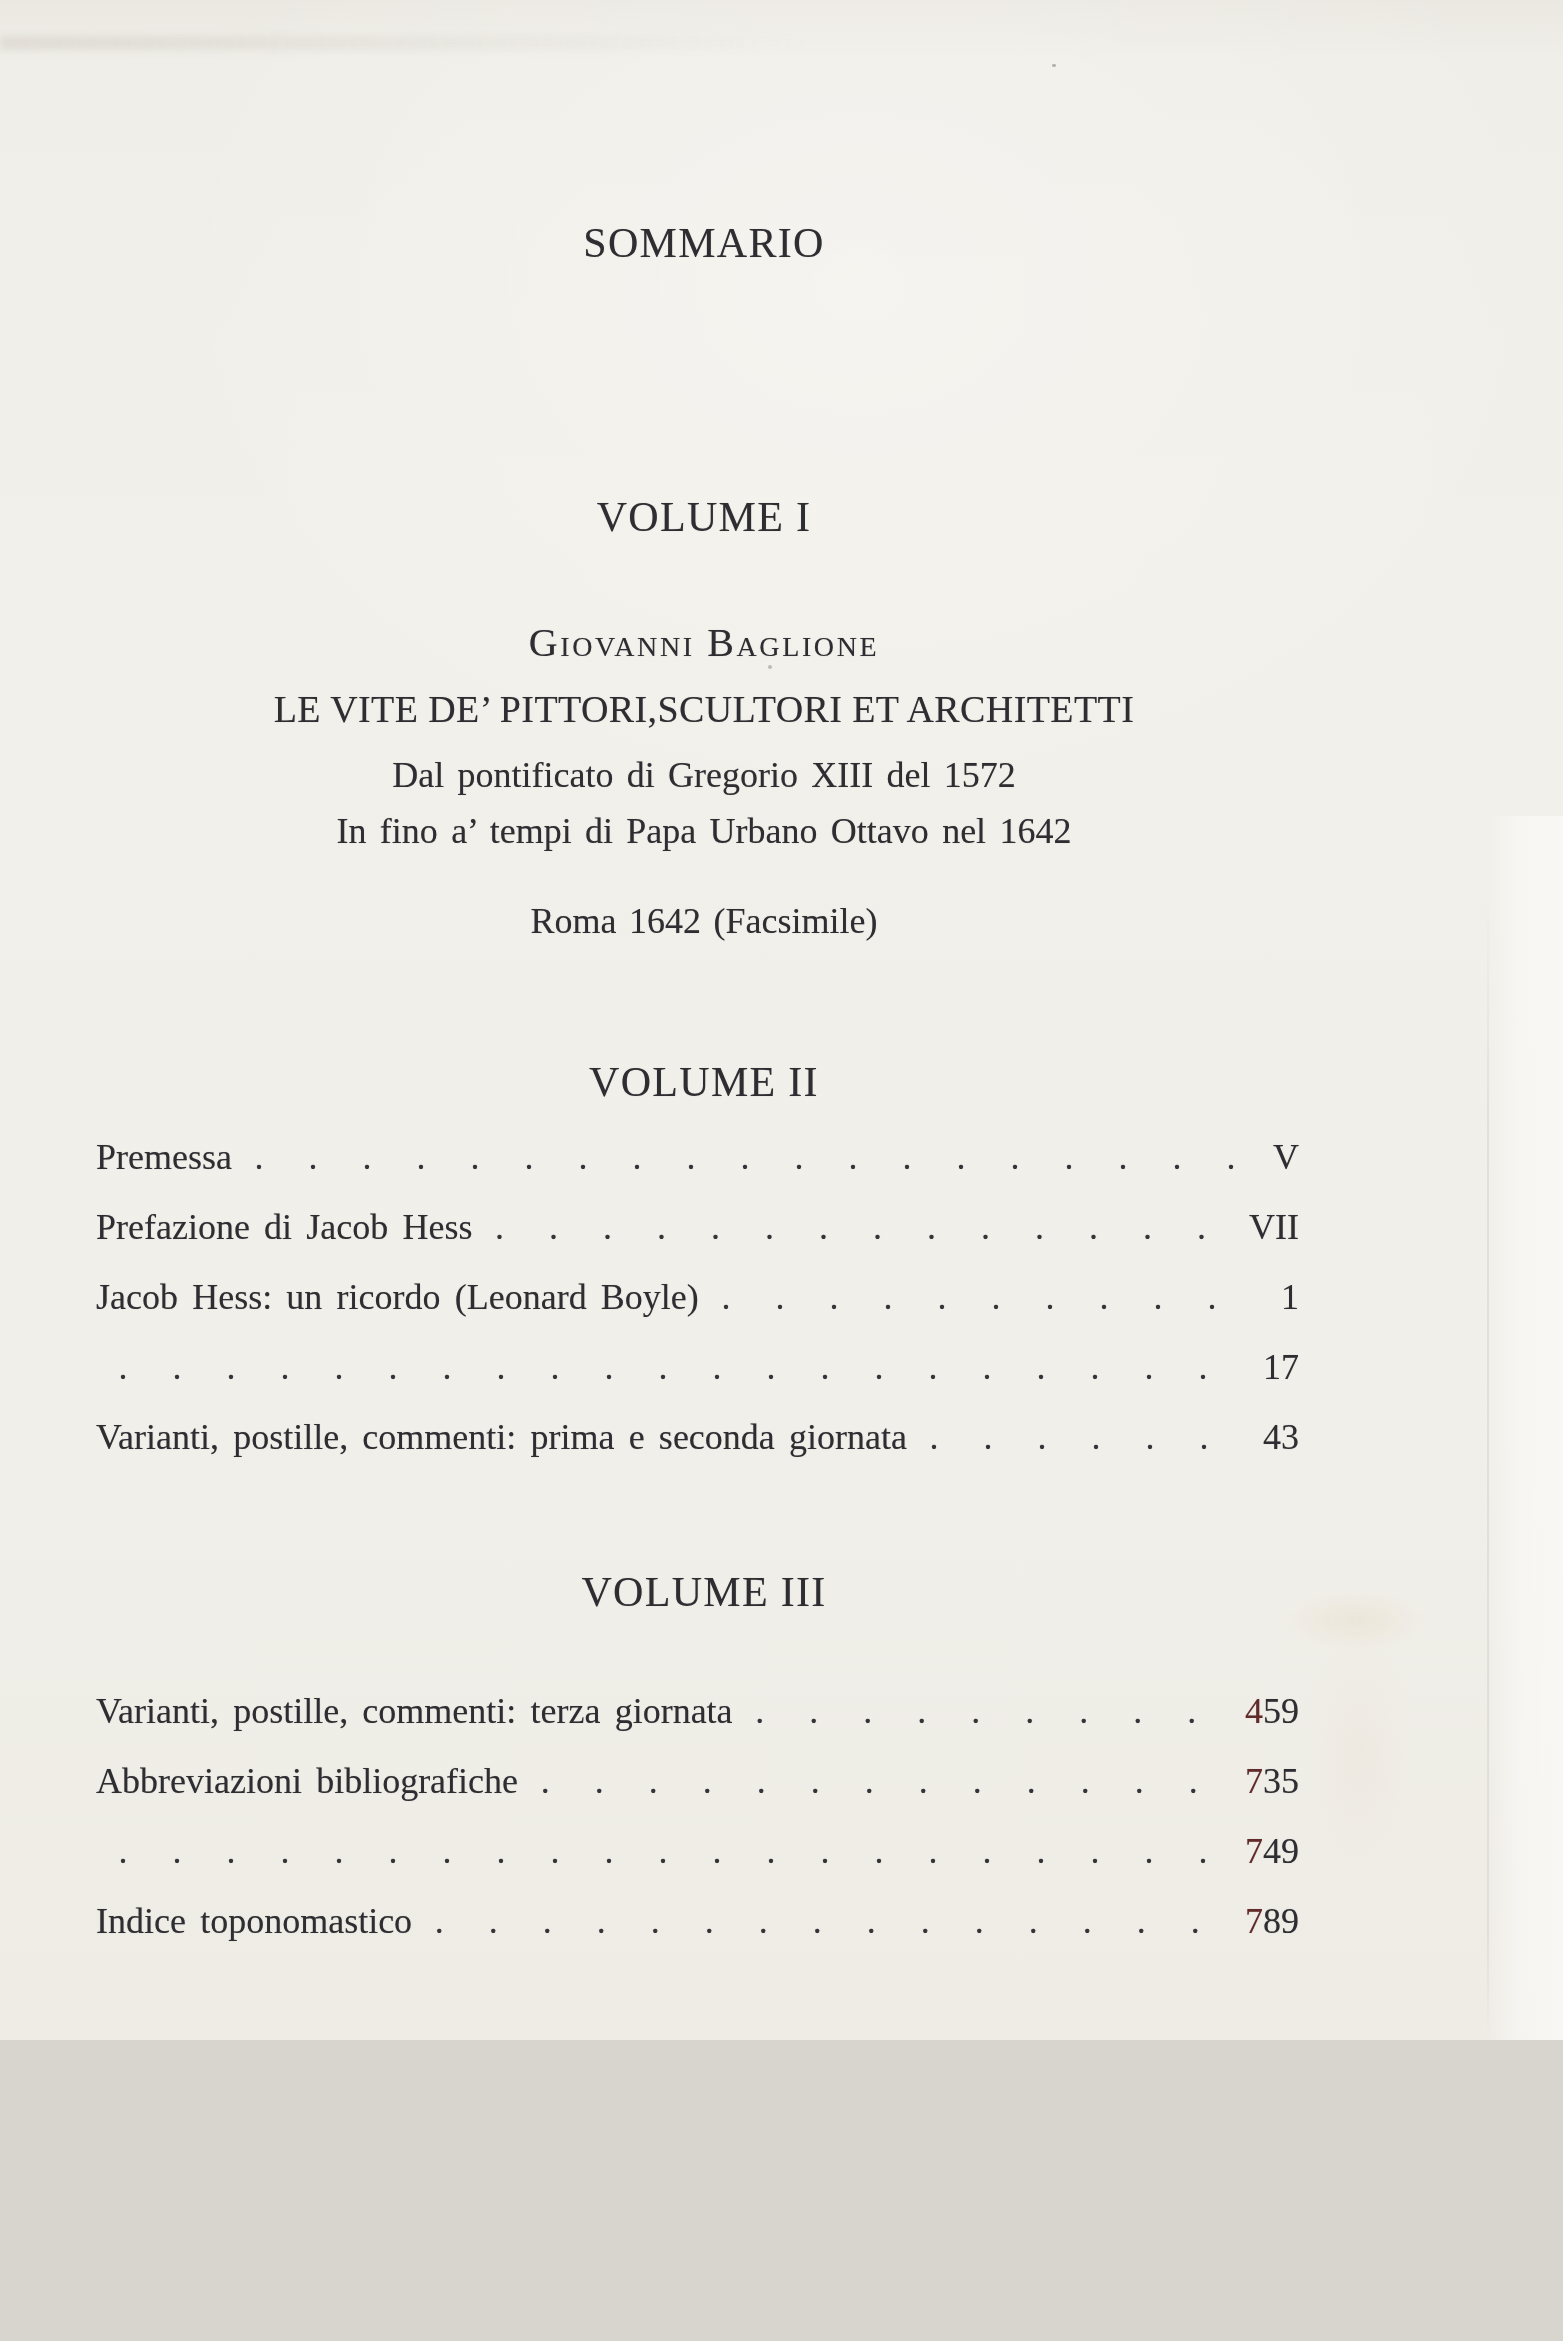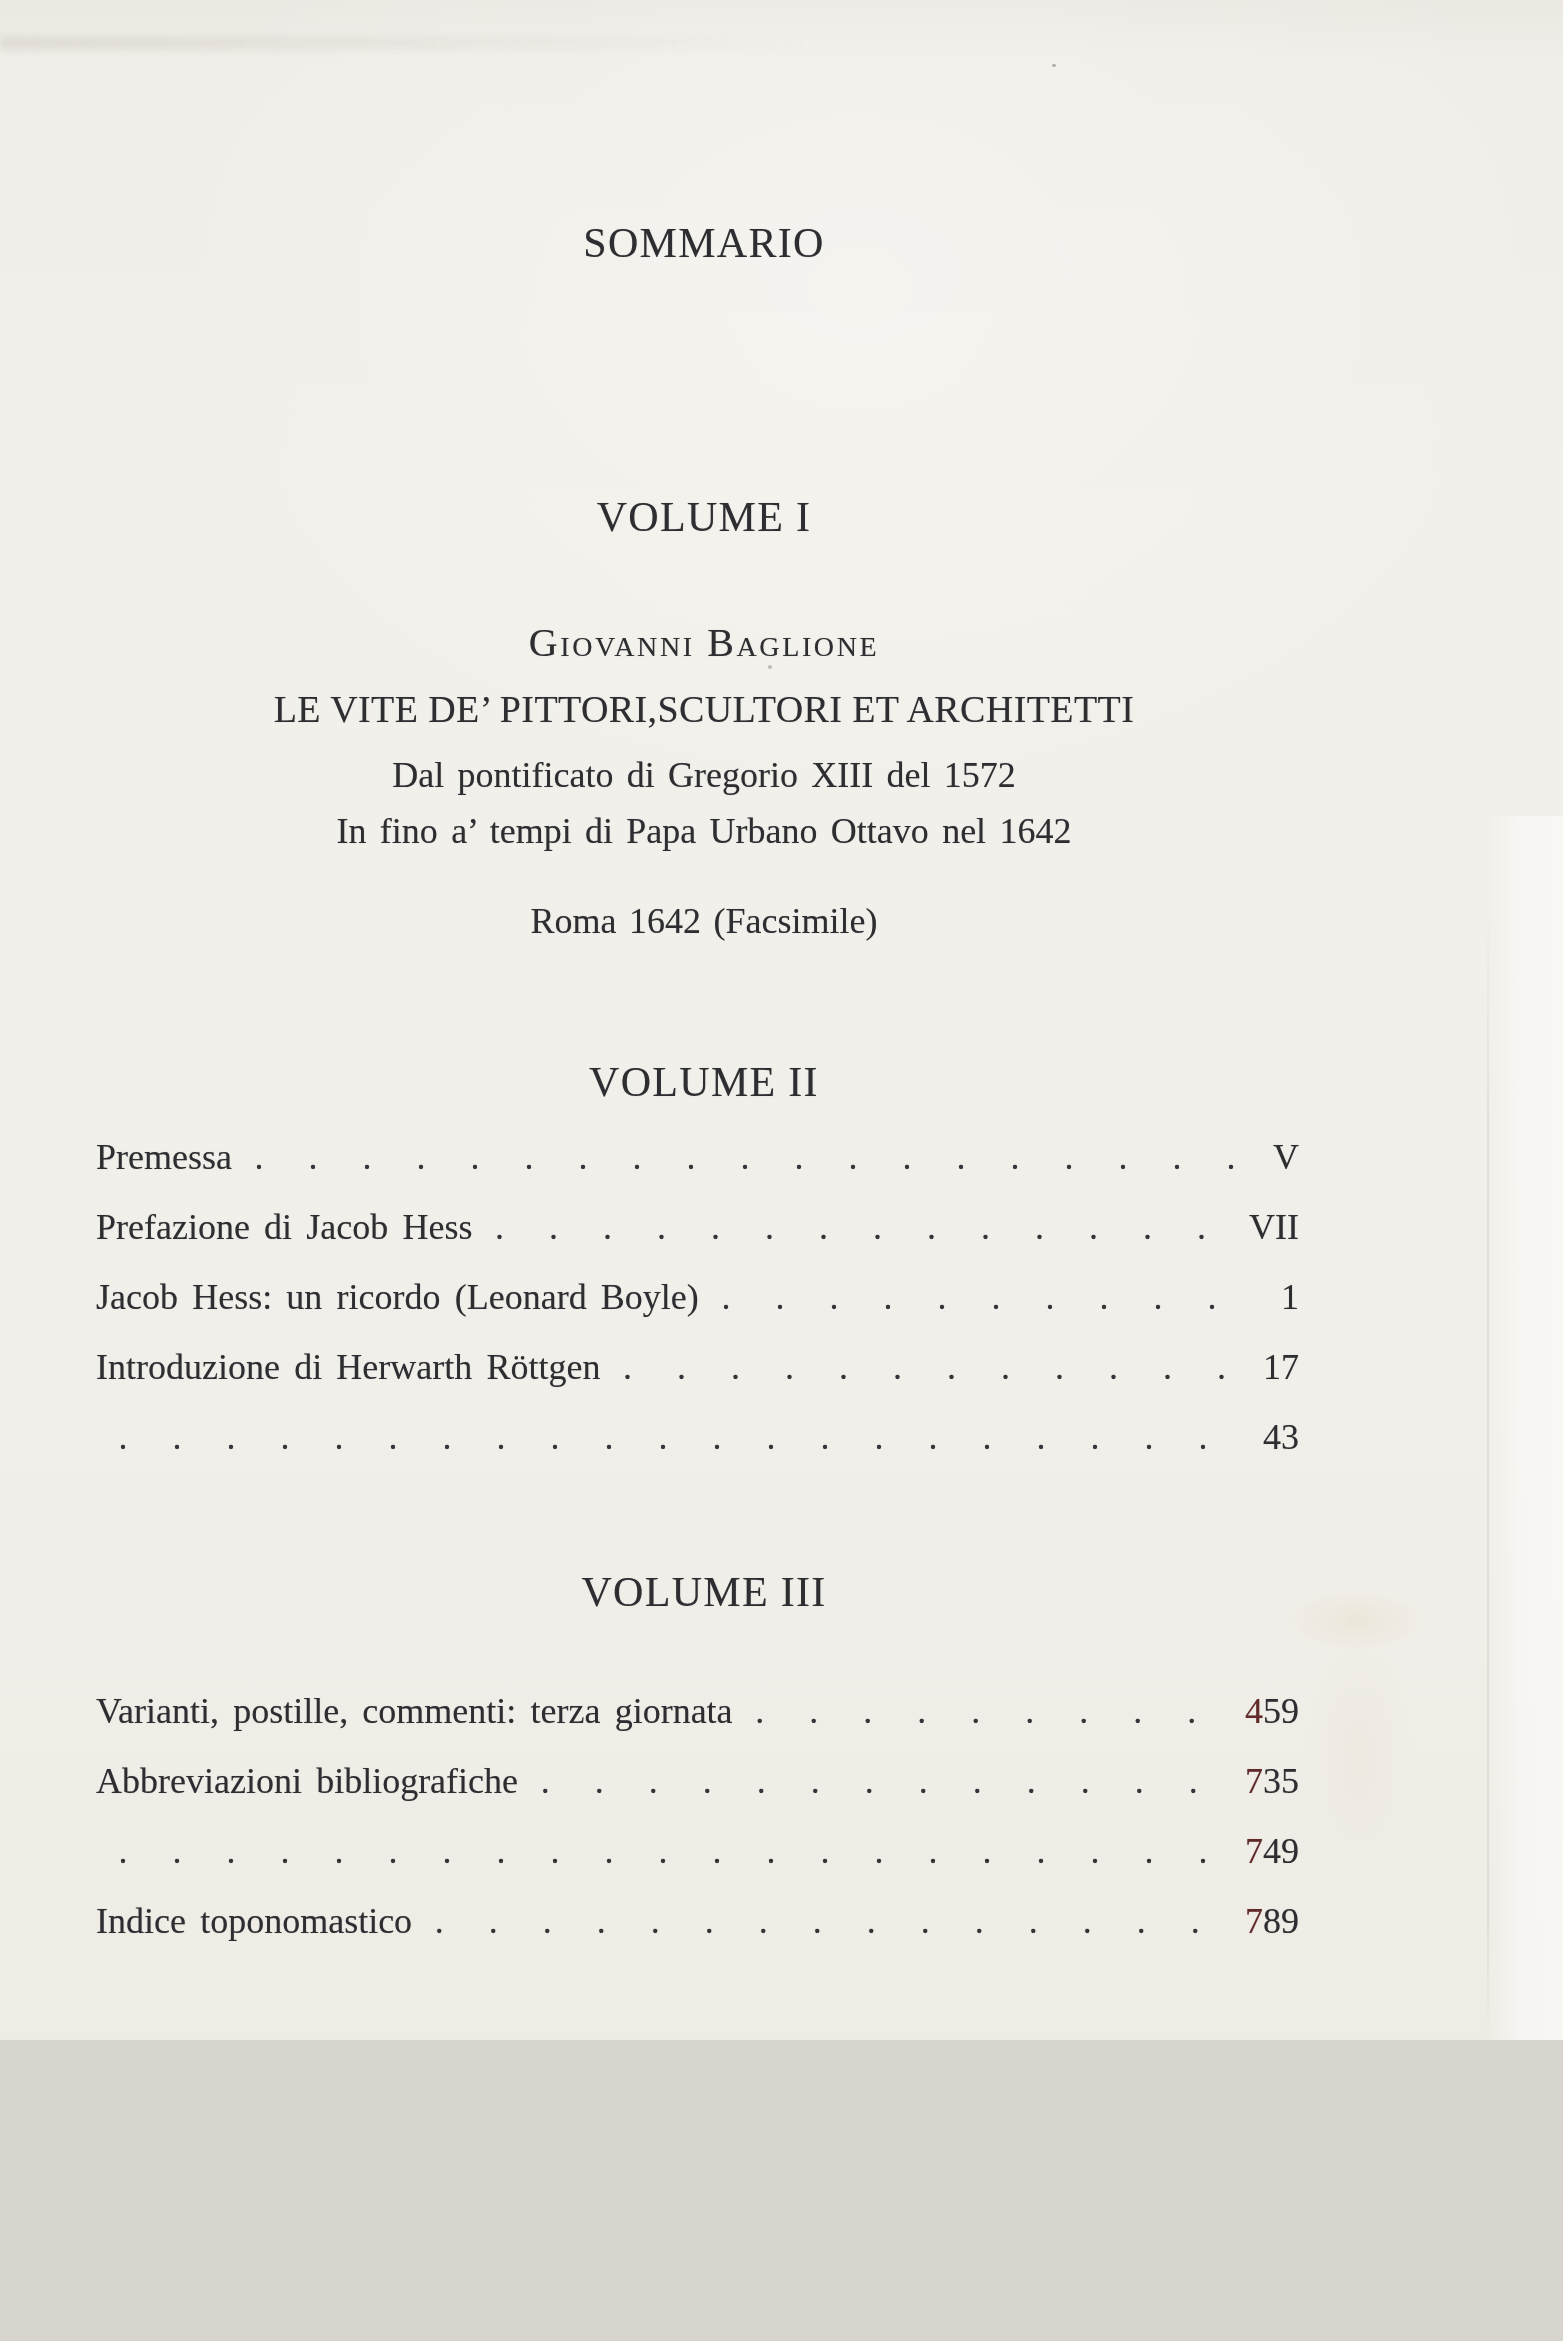--- a/index.html
+++ b/index.html
@@ -118,25 +118,25 @@
         <span class="toc-label">Prefazione di Jacob Hess</span>
         <span class="toc-leader">..........................</span>
         <span class="toc-page">VII</span>
       </div>
       <div class="toc-row">
         <span class="toc-label">Jacob Hess: un ricordo (Leonard Boyle)</span>
         <span class="toc-leader">..........................</span>
         <span class="toc-page">1</span>
       </div>
       <div class="toc-row">
-        <span class="toc-label">Introduzione di Herwarth Röttgen</span>
         <span class="toc-leader">..........................</span>
         <span class="toc-page">17</span>
       </div>
       <div class="toc-row">
+        <span class="toc-label">Varianti, postille, commenti: prima e seconda giornata</span>
         <span class="toc-leader">..........................</span>
         <span class="toc-page">43</span>
       </div>
     </div>
   </section>
 
   <section>
     <div id="vol3-heading" class="center-line volume-heading">VOLUME III</div>
     <div id="vol3-list" class="toc">
       <div class="toc-row v3">

